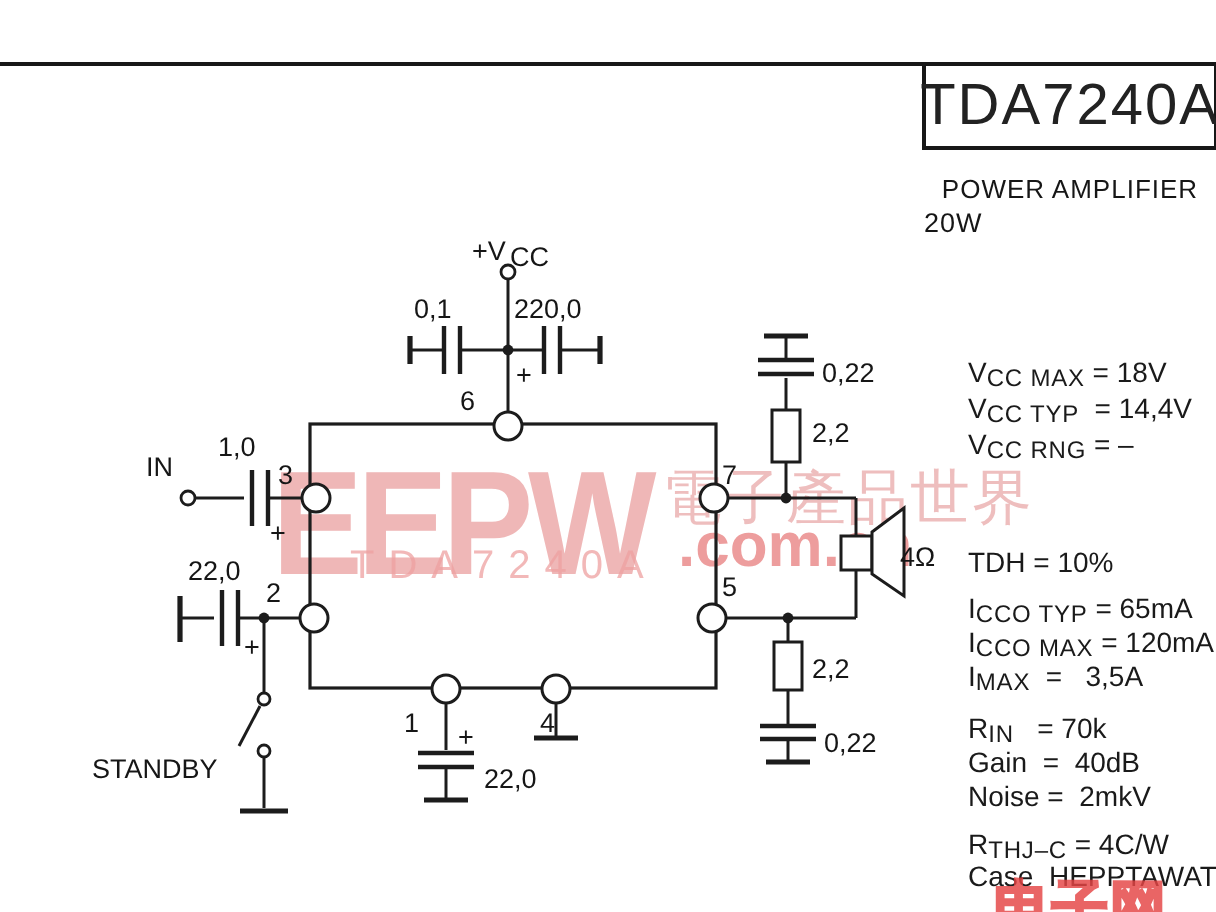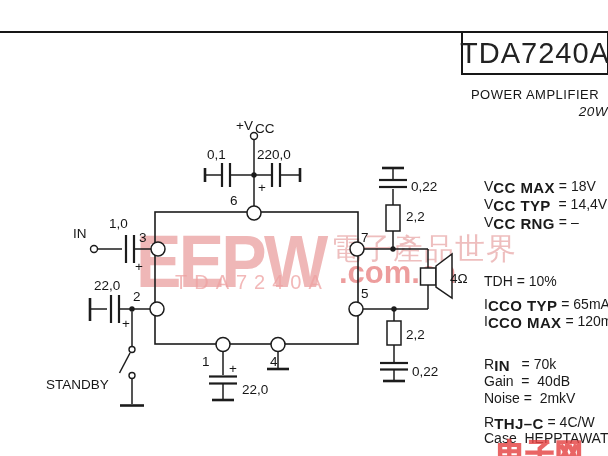--- a/index.html
+++ b/index.html
@@ -9,25 +9,25 @@
   }
   
   .top-rule{position:absolute;left:0;top:3px;width:461px;height:2px;background:#171717;}
   .title-box{
     position:absolute;left:461px;top:3px;width:144px;height:40px;
     border:2px solid #171717;display:flex;align-items:center;justify-content:center;
   }
   .title-box span{font-size:29px;letter-spacing:1px;color:#222;}
   .subtitle1{position:absolute;left:462px;top:59px;width:146px;text-align:center;
     font-size:13px;letter-spacing:0.5px;}
-  .subtitle2{position:absolute;left:462px;top:76px;width:146px;text-align:right;
-    font-size:13.5px;letter-spacing:0.5px;font-style:italic;}
+  .subtitle2{position:absolute;left:462px;top:76px;width:146px;text-align:left;
+    font-size:13.5px;letter-spacing:0.5px;}
   
   .spec{position:absolute;left:484px;font-size:14px;white-space:pre;color:#1a1a1a;}
-  .spec sub{font-size:15px;letter-spacing:0.4px;vertical-align:-2px;font-weight:bold;}
+  .spec sub{font-size:12px;letter-spacing:0.4px;vertical-align:-2px;}
   
   .wm{position:absolute;pointer-events:none;font-family:"Liberation Sans",sans-serif;}
   .wm-eepw{left:136px;top:197px;font-size:74px;font-weight:bold;line-height:1;
     letter-spacing:-3px;color:rgba(224,112,112,0.50);transform:scaleX(0.92);transform-origin:left top;}
   .wm-cjk-center{left:331px;top:201px;font-size:30px;font-weight:normal;letter-spacing:1px;
     color:rgba(205,70,70,0.35);}
   .wm-domain-center{left:339px;top:227px;font-size:31px;font-weight:bold;
     color:rgba(222,76,76,0.55);letter-spacing:0px;}
   
   svg.schem{position:absolute;left:0;top:0;z-index:2;}
@@ -60,20 +60,21 @@
   </div>
   <div class="subtitle1">POWER AMPLIFIER</div>
   <div class="subtitle2">20W</div>
 
   <div class="spec" style="top:150px"><span>V</span><sub>CC MAX</sub><span> = 18V</span></div>
   <div class="spec" style="top:168px"><span>V</span><sub>CC TYP</sub><span>  = 14,4V</span></div>
   <div class="spec" style="top:186px"><span>V</span><sub>CC RNG</sub><span> = –</span></div>
   <div class="spec" style="top:245px"><span>TDH</span><sub></sub><span> = 10%</span></div>
   <div class="spec" style="top:268px"><span>I</span><sub>CCO TYP</sub><span> = 65mA</span></div>
   <div class="spec" style="top:285px"><span>I</span><sub>CCO MAX</sub><span> = 120mA</span></div>
+  <div class="spec" style="top:302px"><span>I</span><sub>MAX</sub><span>  =   3,5A</span></div>
   <div class="spec" style="top:328px"><span>R</span><sub>IN</sub><span>   = 70k</span></div>
   <div class="spec" style="top:345px"><span>Gain</span><sub></sub><span>  =  40dB</span></div>
   <div class="spec" style="top:362px"><span>Noise</span><sub></sub><span> =  2mkV</span></div>
   <div class="spec" style="top:386px"><span>R</span><sub>THJ–C</sub><span> = 4C/W</span></div>
   <div class="spec" style="top:402px"><span>Case</span><sub></sub><span>  HEPPTAWATT</span></div>
 
   <div class="wm wm-eepw">EEPW</div>
   <div class="wm wm-cjk-center">電子產品世界</div>
   <div class="wm wm-domain-center">.com.cn</div>
 

